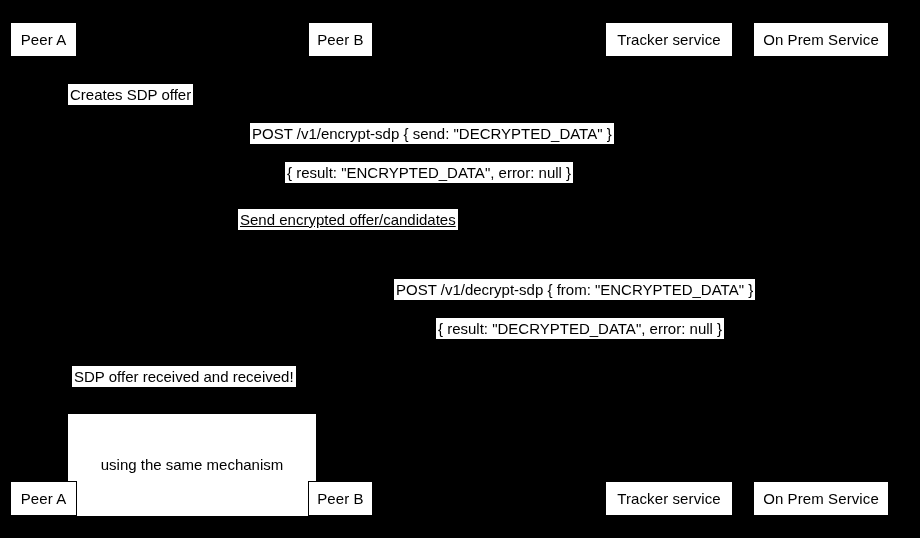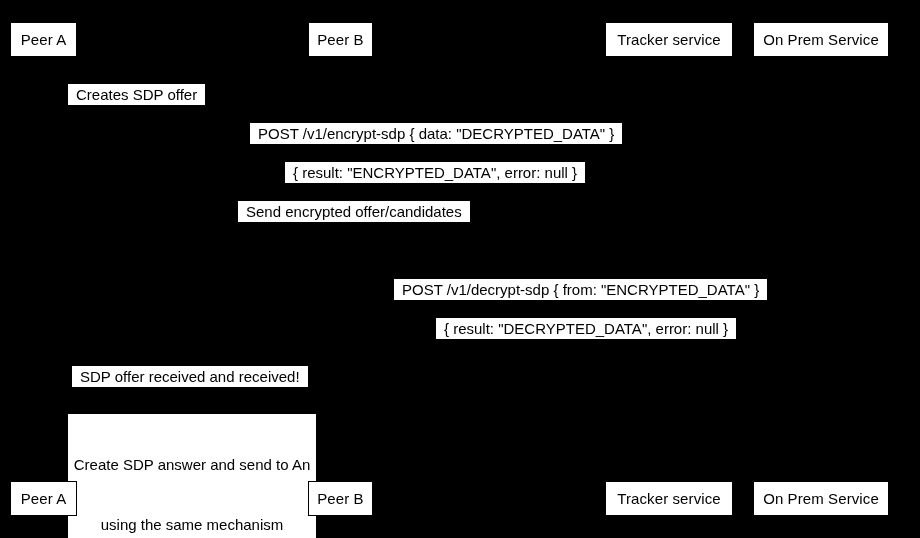--- a/index.html
+++ b/index.html
@@ -57,21 +57,21 @@
   .arrow-head.right { border-left: 9px solid #000000; }
   .arrow-head.left  { border-right: 9px solid #000000; }
   
   .msg-label {
     position: absolute;
     background: #ffffff;
     color: #000000;
     font-size: 15px;
     line-height: 19px;
     white-space: pre;
-    padding: 1px 8px;
+    padding: 1px 2px;
     box-sizing: border-box;
     text-align: center;
   }
   .msg-label.two-line {
     line-height: 20px;
     padding: 1px 3px;
   }
 </style>
 </head>
 <body>
@@ -108,35 +108,34 @@
   <div class="arrow-head right" style="left:659px; top:216px;"></div>
   <div class="arrow" style="left:340px; top:260px; width:328px;"></div>
   <div class="arrow-head left" style="left:340px; top:255px;"></div>
   <div class="arrow" style="left:340px; top:299px; width:481px;"></div>
   <div class="arrow-head right" style="left:812px; top:294px;"></div>
   <div class="arrow" style="left:340px; top:338px; width:481px;"></div>
   <div class="arrow-head left" style="left:340px; top:333px;"></div>
 
   <div class="msg-label" style="left:68px; top:84px;">Creates SDP offer</div>
 
-  <div class="msg-label" style="left:250px; top:123px;">POST /v1/encrypt-sdp { data: "DECRYPTED_DATA" }</div>
+  <div class="msg-label" style="left:250px; top:123px;">POST /v1/encrypt-sdp { send: "DECRYPTED_DATA" }</div>
 
   <div class="msg-label" style="left:285px; top:162px;">{ result: "ENCRYPTED_DATA", error: null }</div>
 
-  <div class="msg-label" style="left:238px; top:201px;">Send encrypted offer/candidates</div>
+  <div class="msg-label" style="left:238px; top:209px;text-decoration:underline;">Send encrypted offer/candidates</div>
 
 
   <div class="msg-label" style="left:394px; top:279px;">POST /v1/decrypt-sdp { from: "ENCRYPTED_DATA" }</div>
 
   <div class="msg-label" style="left:436px; top:318px;">{ result: "DECRYPTED_DATA", error: null }</div>
 
   <div class="msg-label" style="left:72px; top:366px;">SDP offer received and received!</div>
 
   <div class="msg-label two-line" style="left:68px; top:414px; width:248px;">
-    <div>Create SDP answer and send to An</div>
     <div>using the same mechanism</div>
   </div>
 
   <div class="participant" style="left:10px; top:481px; width:67px; height:35px;">
     <span>Peer A</span>
   </div>
 
   <div class="participant" style="left:308px; top:481px; width:65px; height:35px;">
     <span>Peer B</span>
   </div>

